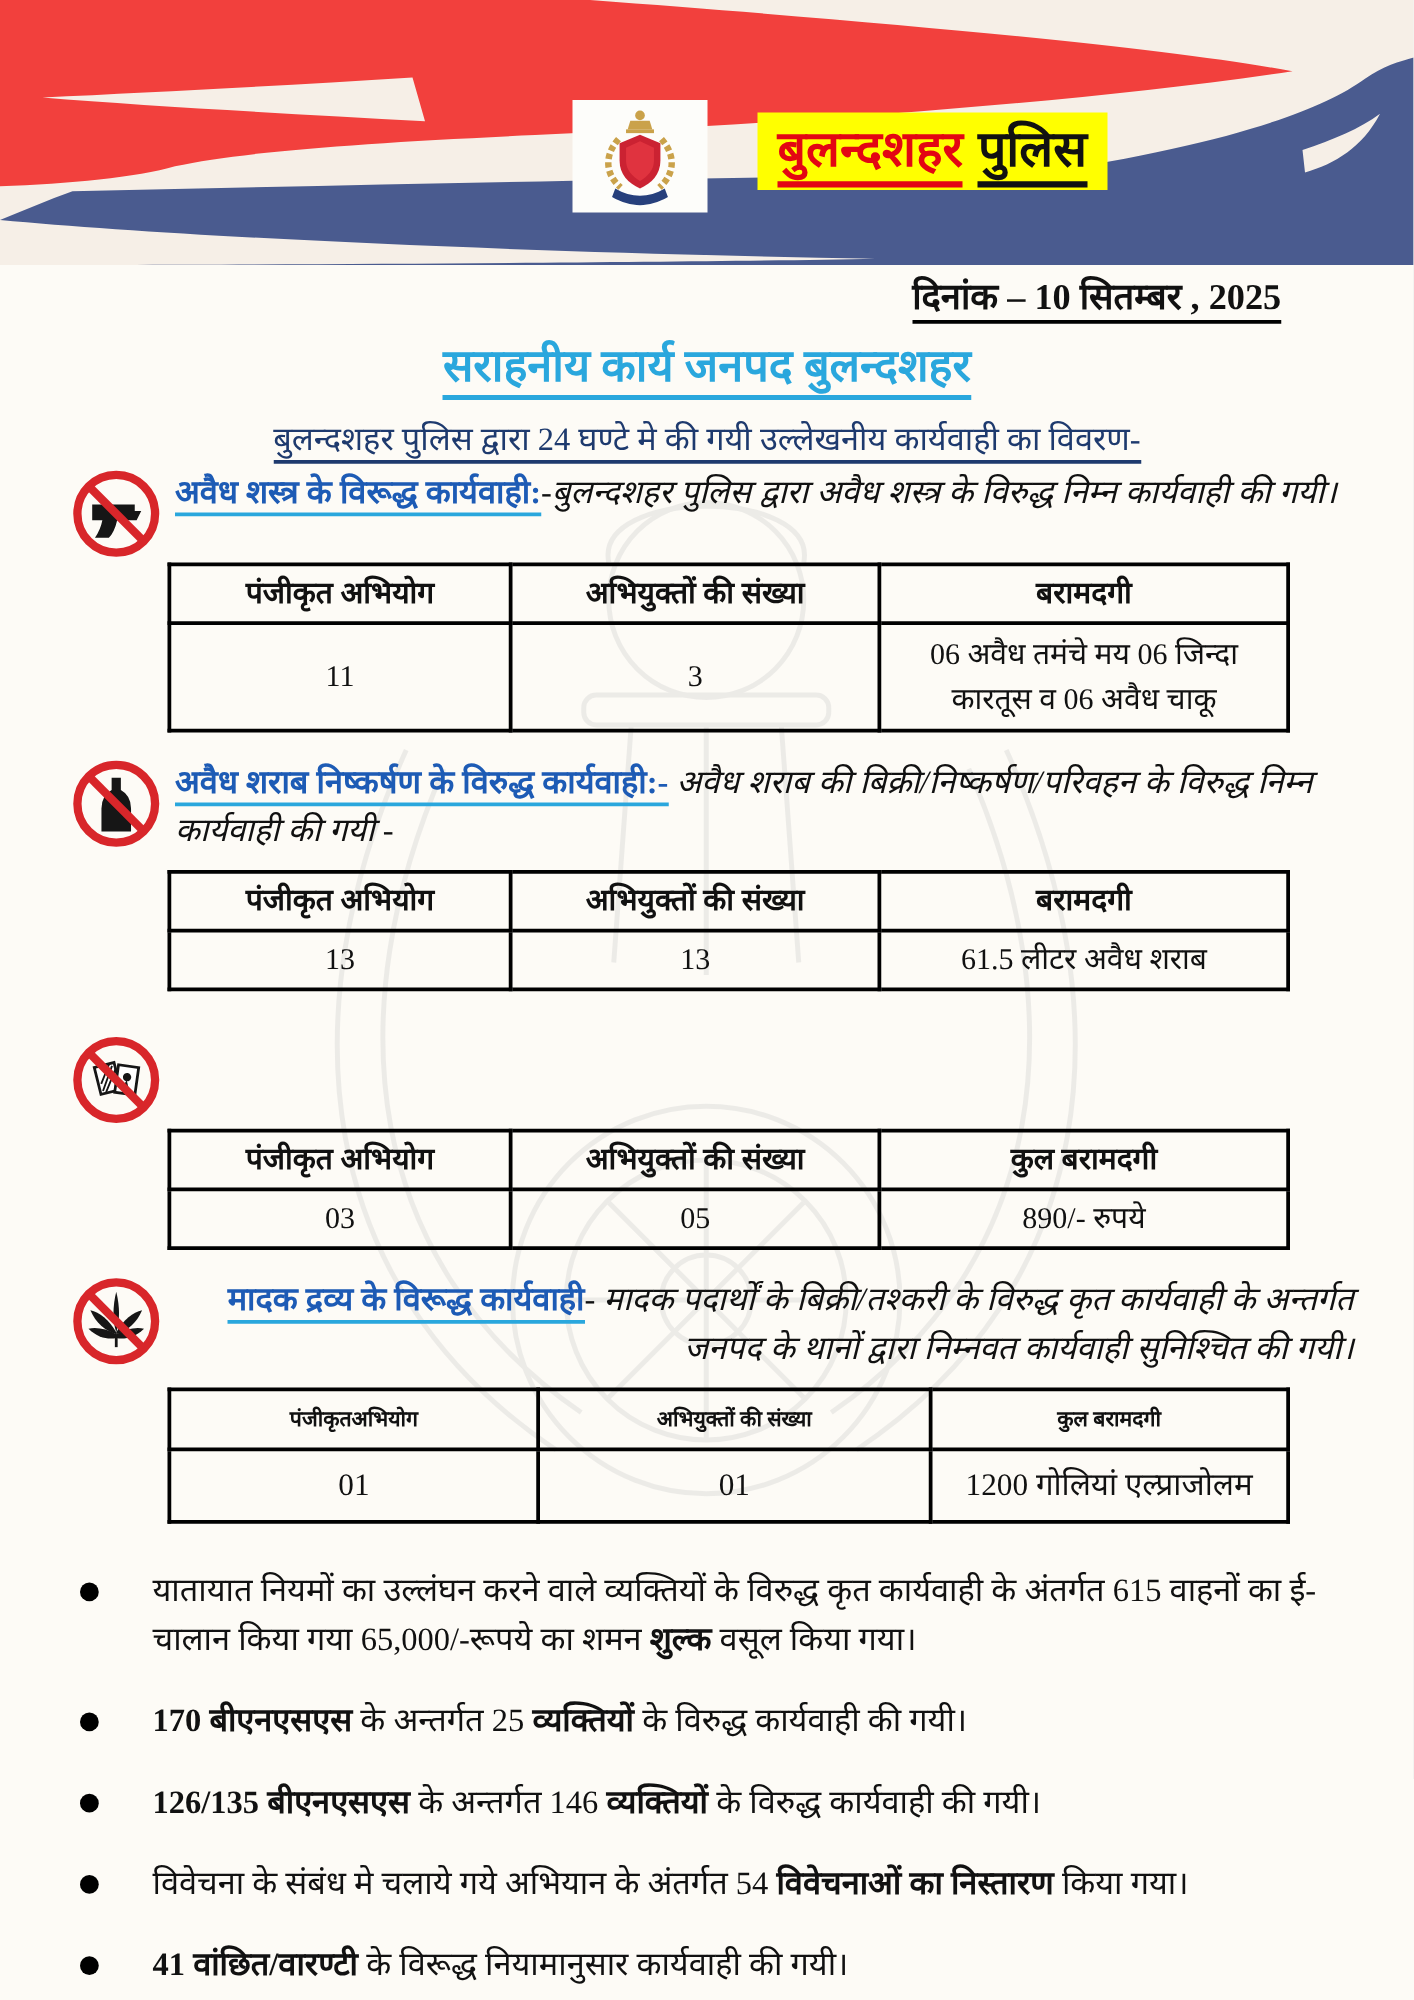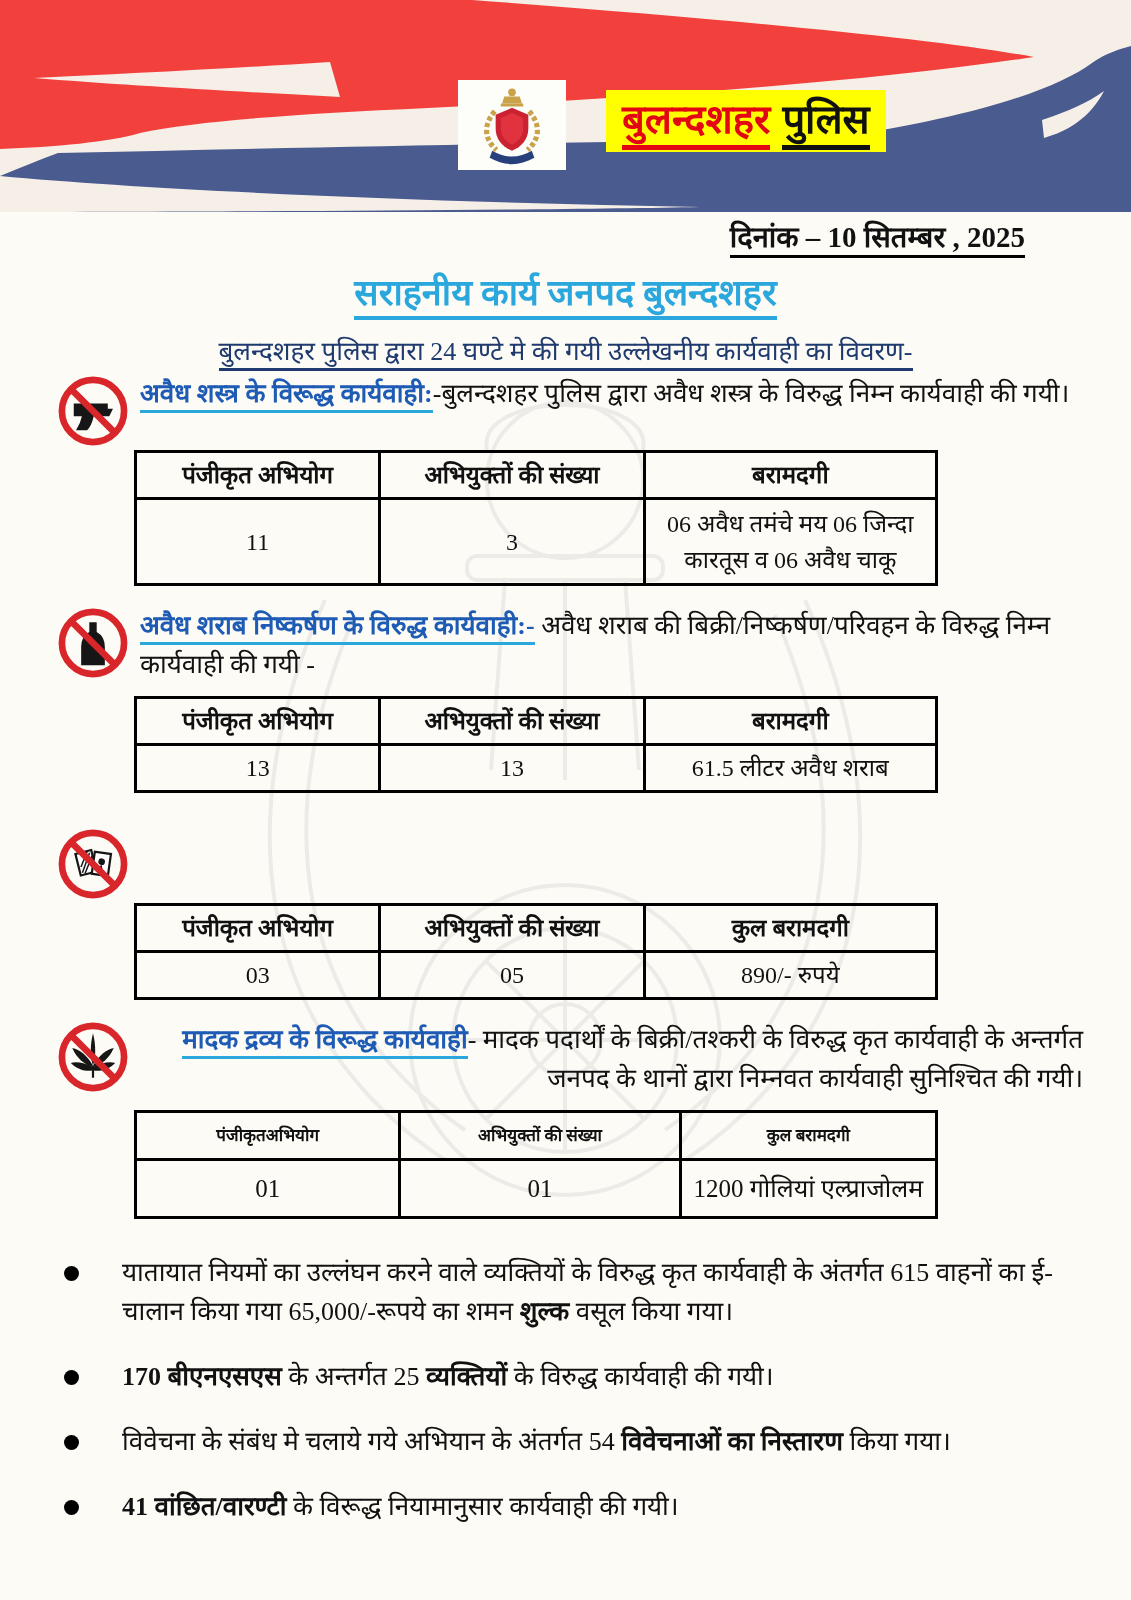--- a/index.html
+++ b/index.html
@@ -30,22 +30,22 @@
   .date-line { text-align:right; padding-right:106px; }
   .date-line span { font-size:29px; font-weight:bold; border-bottom:3px solid #000; padding-bottom:2px; }
   .main-title { text-align:center; margin-top:12px; }
   .main-title span { font-size:36px; font-weight:bold; color:#2aa7dd; border-bottom:4px solid #2aa7dd; padding-bottom:3px; }
   .subtitle { text-align:center; margin-top:16px; }
   .subtitle span { font-size:26px; font-weight:normal; color:#1e3a6e; border-bottom:3px solid #1e3a6e; padding-bottom:2px; }
   .section { margin:6px 48px 0 48px; font-size:26px; line-height:1.5; }
   .sec-icon { float:left; width:74px; height:74px; margin:0 10px 2px 8px; }
   .sec-icon svg { width:100%; height:100%; }
   .sec-heading { color:#1d5bb5; font-weight:bold; border-bottom:3px solid #2aa7dd; padding-bottom:2px; }
-  .sec-body { color:#111; }
-  .dtable { width:804px; margin:12px 0 20px 86px; border-collapse:collapse; background:transparent; clear:both; }
+  .sec-body { color:#111;font-style:italic; }
+  .dtable { width:898px; margin:12px 0 20px 86px; border-collapse:collapse; background:transparent; clear:both; }
   .dtable th, .dtable td { border:3px solid #000; text-align:center; font-size:24px; padding:4px 10px; }
   .dtable th { font-weight:bold; height:40px; }
   .t1 td { height:86px; }
   .t2 td { height:46px; }
   .t3 td { height:42px; }
   .t4 th { height:48px; font-size:17px; }
   .t4 td { height:58px; font-size:25px; }
   .c1 { width:30.5%; } .c2 { width:33%; } .c3 { width:36.5%; }
   .t4 .c1 { width:33%; } .t4 .c2 { width:35%; } .t4 .c3 { width:32%; }
   .sec-gap3 { margin-top:34px; }
@@ -250,20 +250,23 @@
     </div>
 
     <ul class="bullets">
       <li>
         <span>यातायात नियमों का उल्लंघन करने वाले व्यक्तियों के विरुद्ध कृत कार्यवाही के अंतर्गत 615 वाहनों का ई-चालान किया गया 65,000/-रूपये का शमन </span><span class="bold">शुल्क</span><span> वसूल किया गया।</span>
       </li>
       <li>
         <span class="bold">170 बीएनएसएस</span><span> के अन्तर्गत 25 </span><span class="bold">व्यक्तियों</span><span> के विरुद्ध कार्यवाही की गयी।</span>
       </li>
       <li>
+        <span class="bold">126/135 बीएनएसएस</span><span> के अन्तर्गत 146 </span><span class="bold">व्यक्तियों</span><span> के विरुद्ध कार्यवाही की गयी।</span>
+      </li>
+      <li>
         <span>विवेचना के संबंध मे चलाये गये अभियान के अंतर्गत 54 </span><span class="bold">विवेचनाओं का निस्तारण</span><span> किया गया।</span>
       </li>
       <li>
         <span class="bold">41 वांछित/वारण्टी</span><span> के विरूद्ध नियामानुसार कार्यवाही की गयी।</span>
       </li>
     </ul>
 
   </div>
 </div>
 

